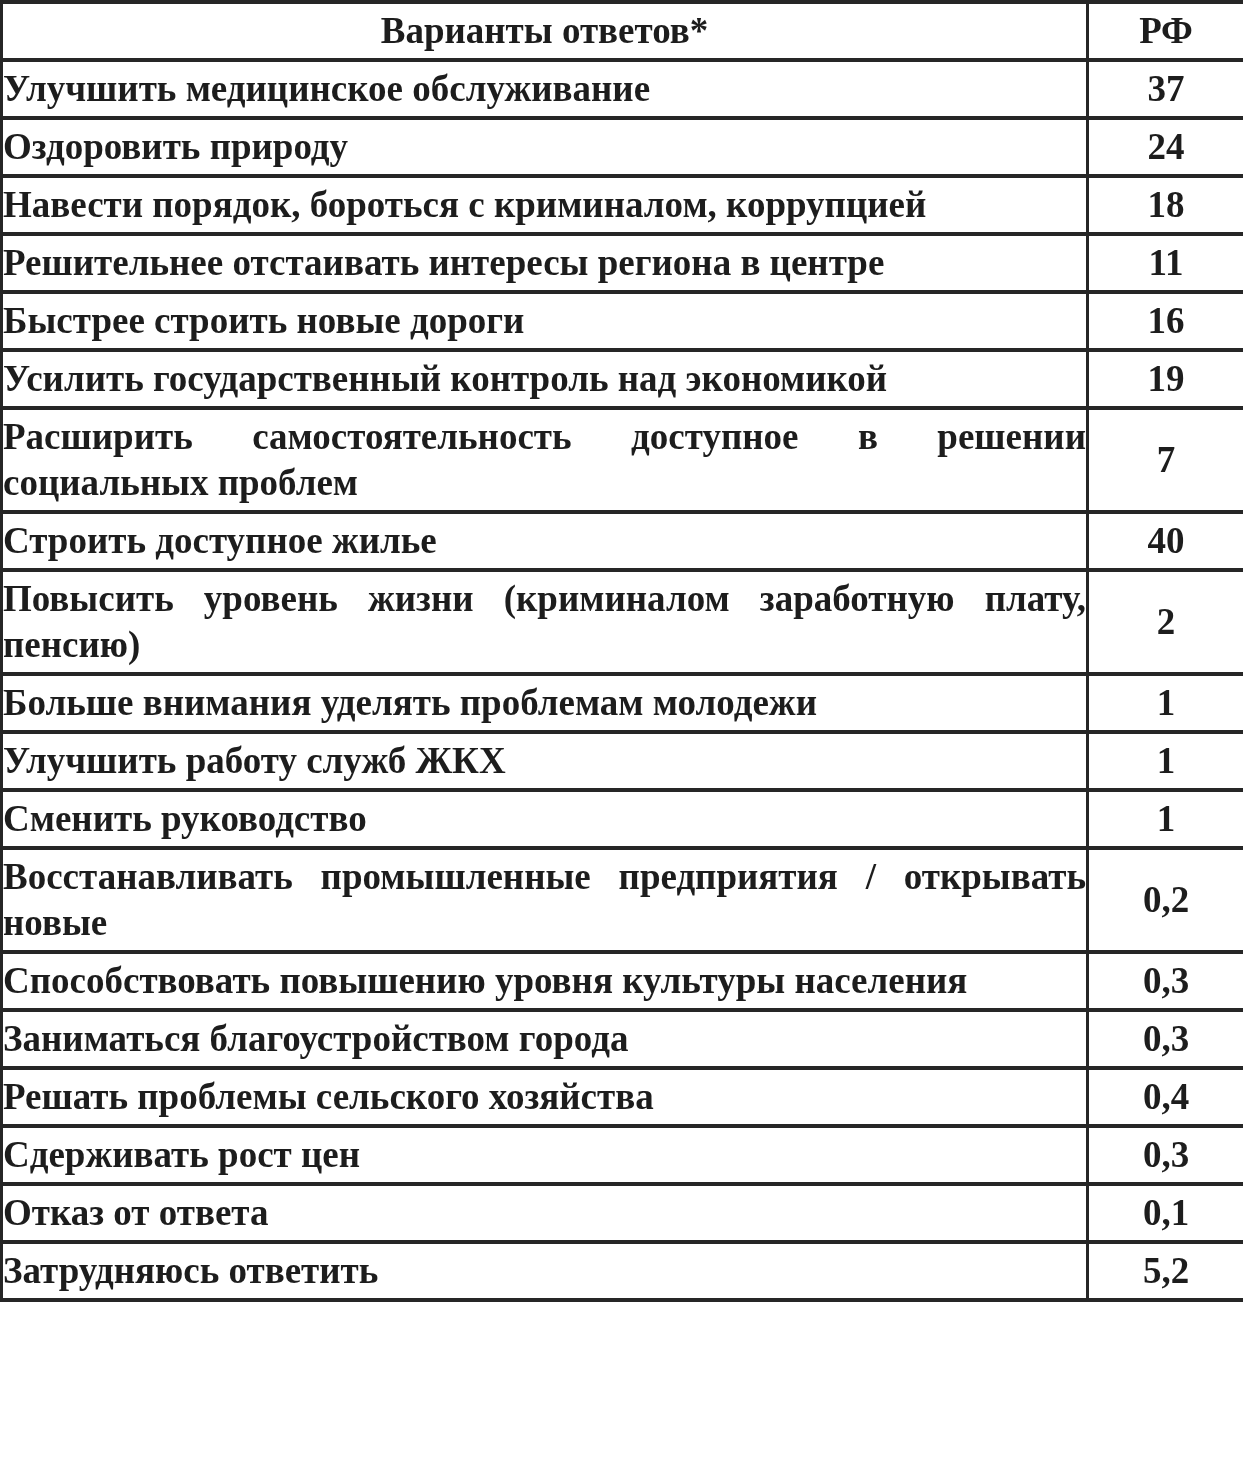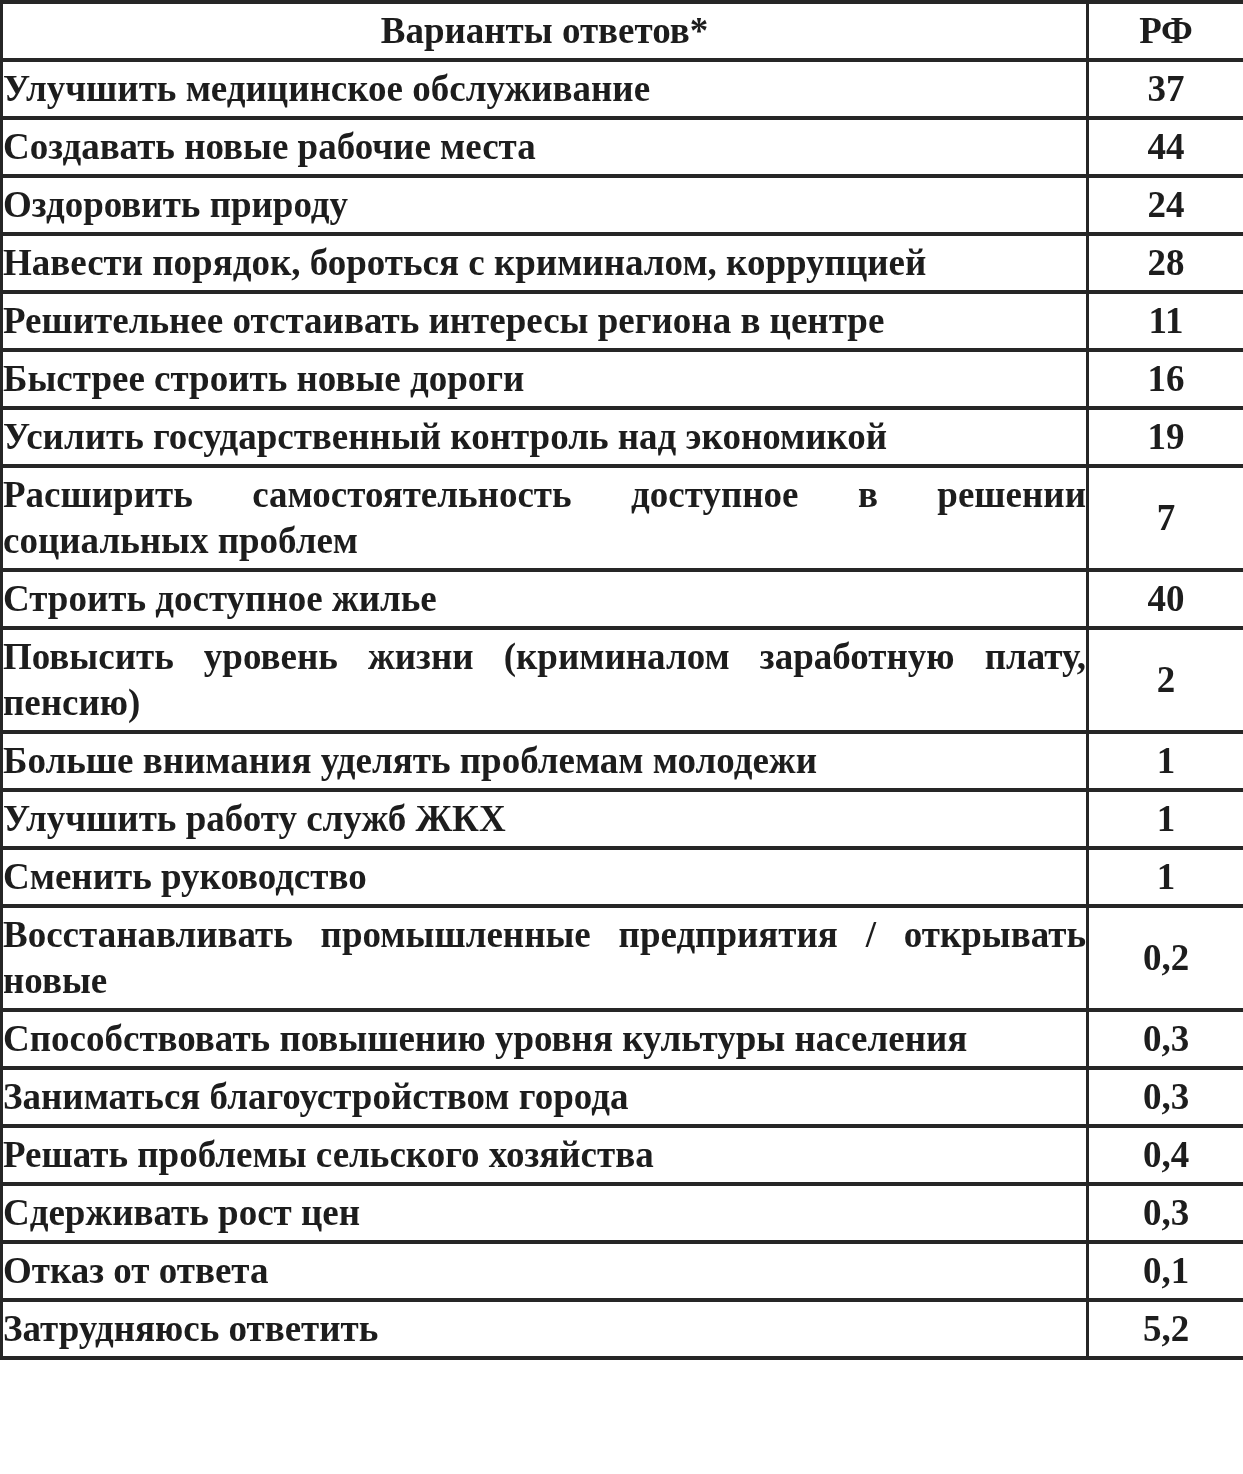--- a/index.html
+++ b/index.html
@@ -64,33 +64,29 @@
       <th class="variants-header">Варианты ответов*</th>
       <th class="rf-header">РФ</th>
     </tr>
   </thead>
   <tbody id="table-body">
   <tr>
     <td class="label-cell">Улучшить медицинское обслуживание</td>
     <td class="value-cell">37</td>
   </tr>
 
-  <tr>
-    <td class="label-cell">Создавать новые рабочие места</td>
-    <td class="value-cell">44</td>
-  </tr>
 
   <tr>
     <td class="label-cell">Оздоровить природу</td>
     <td class="value-cell">24</td>
   </tr>
 
   <tr>
     <td class="label-cell">Навести порядок, бороться с криминалом, коррупцией</td>
-    <td class="value-cell">28</td>
+    <td class="value-cell">18</td>
   </tr>
 
 
   <tr>
     <td class="label-cell">Решительнее отстаивать интересы региона в центре</td>
     <td class="value-cell">11</td>
   </tr>
 
   <tr>
     <td class="label-cell">Быстрее строить новые дороги</td>

